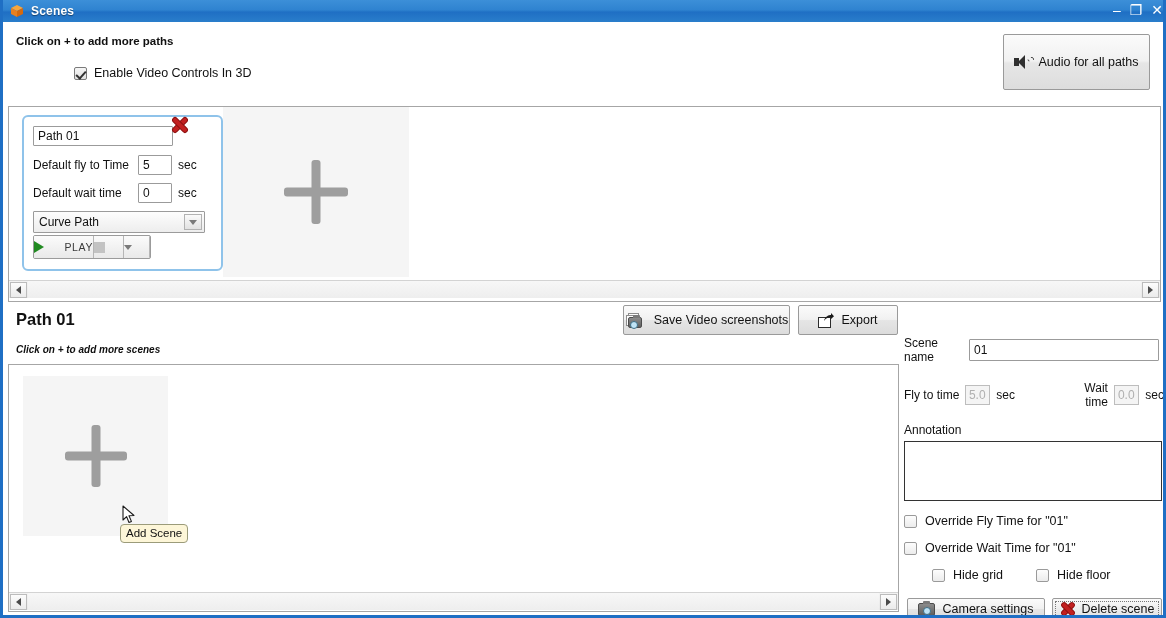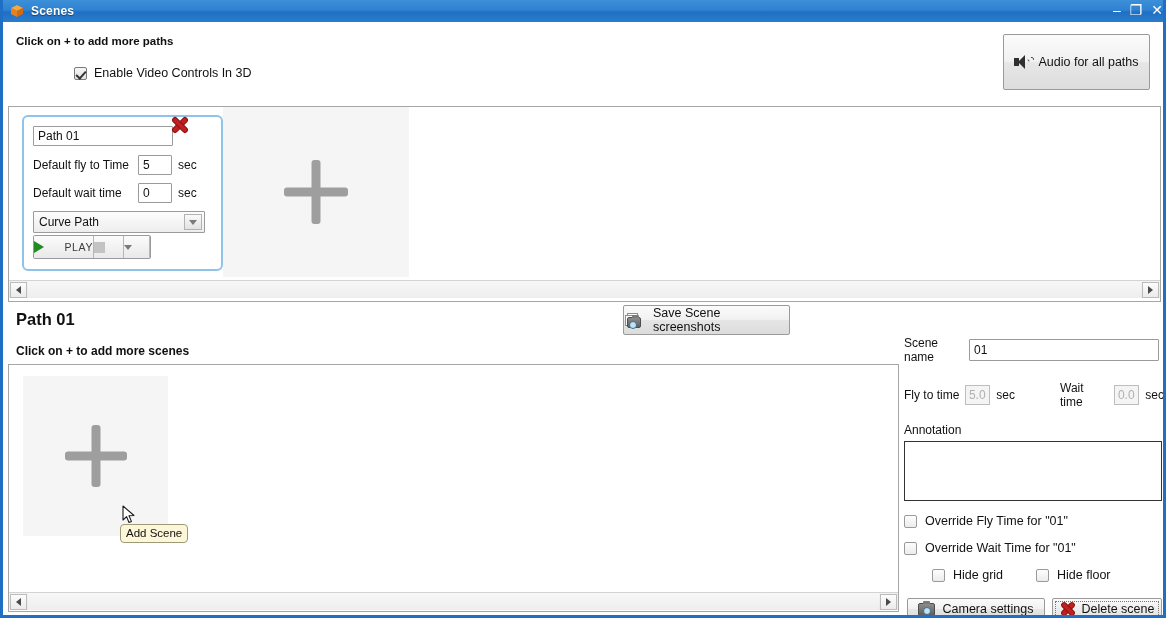--- a/index.html
+++ b/index.html
@@ -223,21 +223,21 @@
   .car-l { width:0;height:0;border-top:4px solid transparent;border-bottom:4px solid transparent;border-right:5px solid #4a4a4a; }
   .car-r { width:0;height:0;border-top:4px solid transparent;border-bottom:4px solid transparent;border-left:5px solid #4a4a4a; }
 
   
   #path-title {
     position: absolute; left: 13px; top: 310px;
     font-size: 16.5px; font-weight: bold; color: #111;
   }
   #scene-hint {
     position: absolute; left: 13px; top: 344px;
-    font-size: 12px; font-weight: bold; color: #101010;
+    font-size: 10px; font-weight: bold; color: #101010; font-style: italic;
   }
   .tbtn {
     border: 1px solid #9a9a9a; border-radius: 2px;
     background: linear-gradient(to bottom, #fbfbfb 0%, #f1f1f1 48%, #e5e5e5 52%, #dcdcdc 100%);
     display: flex; align-items: center; justify-content: center; gap: 7px;
     font-size: 12.5px; color: #111;
   }
   #btn-savess { position: absolute; left: 620px; top: 305px; width: 167px; height: 30px; }
   #btn-export { position: absolute; left: 795px; top: 305px; width: 100px; height: 30px; }
 
@@ -450,23 +450,32 @@
 
   <div id="path-title">Path 01</div>
   <div id="scene-hint">Click on + to add more scenes</div>
 
   <div id="btn-savess" class="tbtn">
     <span class="cams">
       <span class="sheet s1"></span>
         <span class="sheet s2"></span>
         <span class="cam"></span>
     </span>
-    <span>Save Scene screenshots</span>
-  </div>
-
+    <span>Save Video screenshots</span>
+  </div>
+
+  <div id="btn-export" class="tbtn">
+    <span class="exp">
+      <span class="box"></span>
+      <svg class="arr" viewBox="0 0 11 9" width="11" height="9">
+        <path d="M1 8 C2 3 6 2 8 2 L8 0 L11 3.2 L8 6 L8 4 C5.5 4 3 5 1 8 Z" fill="#1b1b1b"></path>
+      </svg>
+    </span>
+    <span>Export</span>
+  </div>
 
   <div id="scenes-panel">
     <div id="scenes-strip">
       <div id="scene-add" class="plus-tile">
         <span class="plus" style="width:62px;height:62px;"></span>
       </div>
     </div>
     <div class="hscroll" style="top:227px; width:889px;">
       <span class="sbtn">
           <span class="car-l"></span>
@@ -482,21 +491,21 @@
 
     <div class="prow">
       <span class="lbl-s" style="width:65px;">Scene name</span>
       <input class="tinp" style="width: 190px; height: 22px;" value="01">
     </div>
 
     <div class="prow" style="margin-top:17px;">
       <span class="lbl-s" style="width:63px;">Fly to time</span>
       <span class="dis-inp">5.0</span>
       <span class="lbl-s" style="margin-left:6px;">sec</span>
-      <span class="lbl-s" style="margin-left:45px;">Wait time</span>
+      <span class="lbl-s" style="margin-left:45px;text-align:right;">Wait time</span>
       <span class="dis-inp" style="margin-left:6px;">0.0</span>
       <span class="lbl-s" style="margin-left:6px;">sec</span>
     </div>
 
     <div class="lbl-s" style="margin-top:14px;">Annotation</div>
     <div id="annotation-box" style="margin-top:4px;"></div>
 
     <div class="ck-row">
       <span class="cbx plain"></span>
       <span>Override Fly Time for "01"</span>

